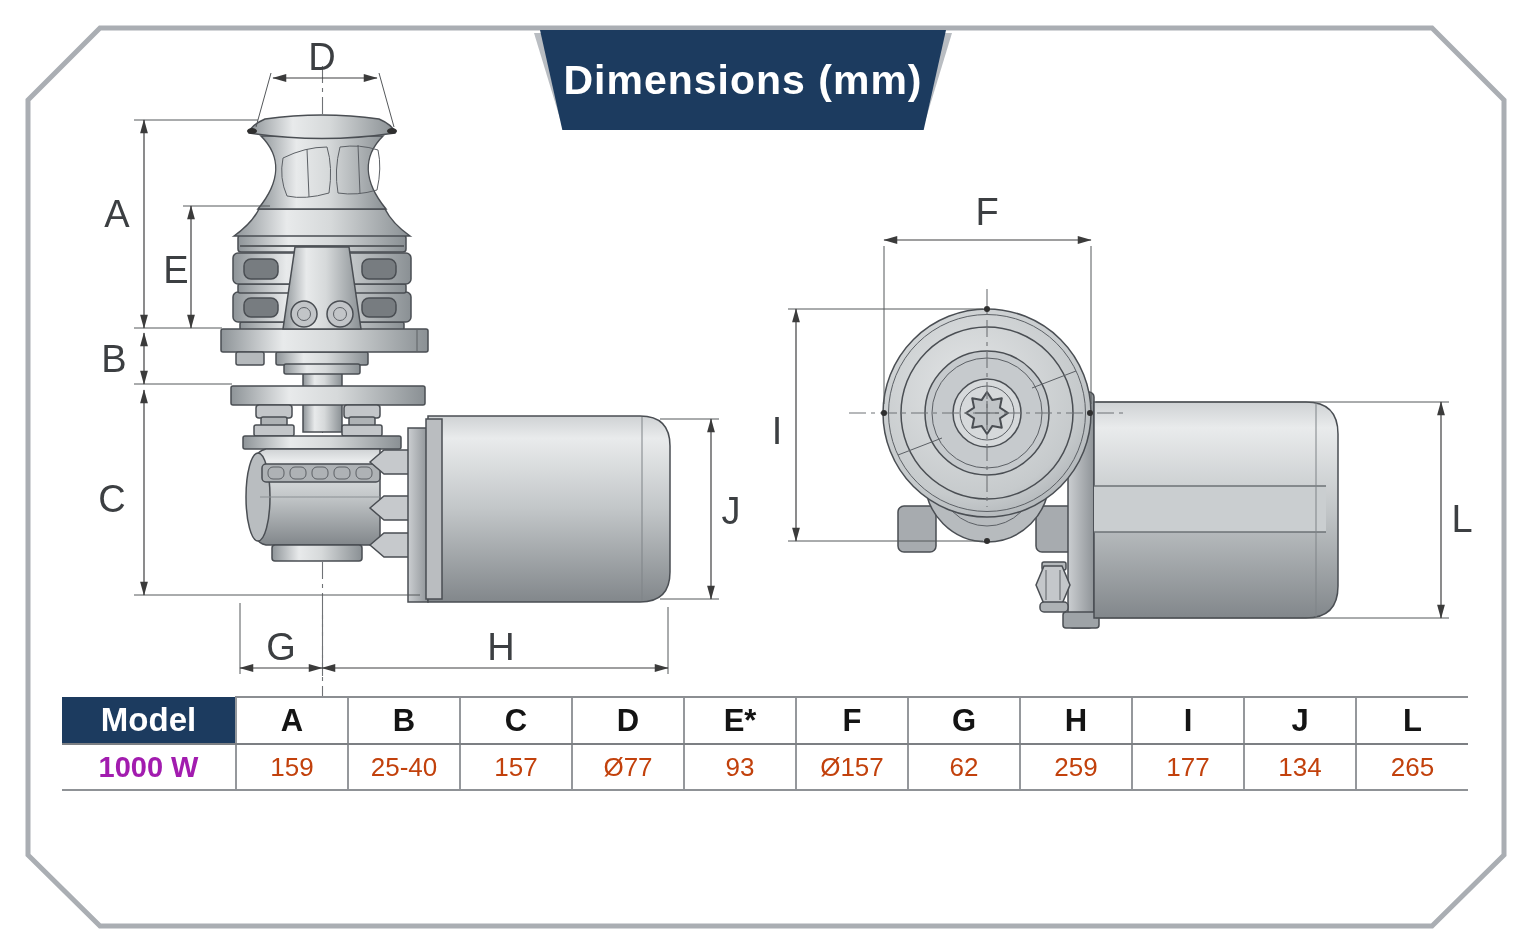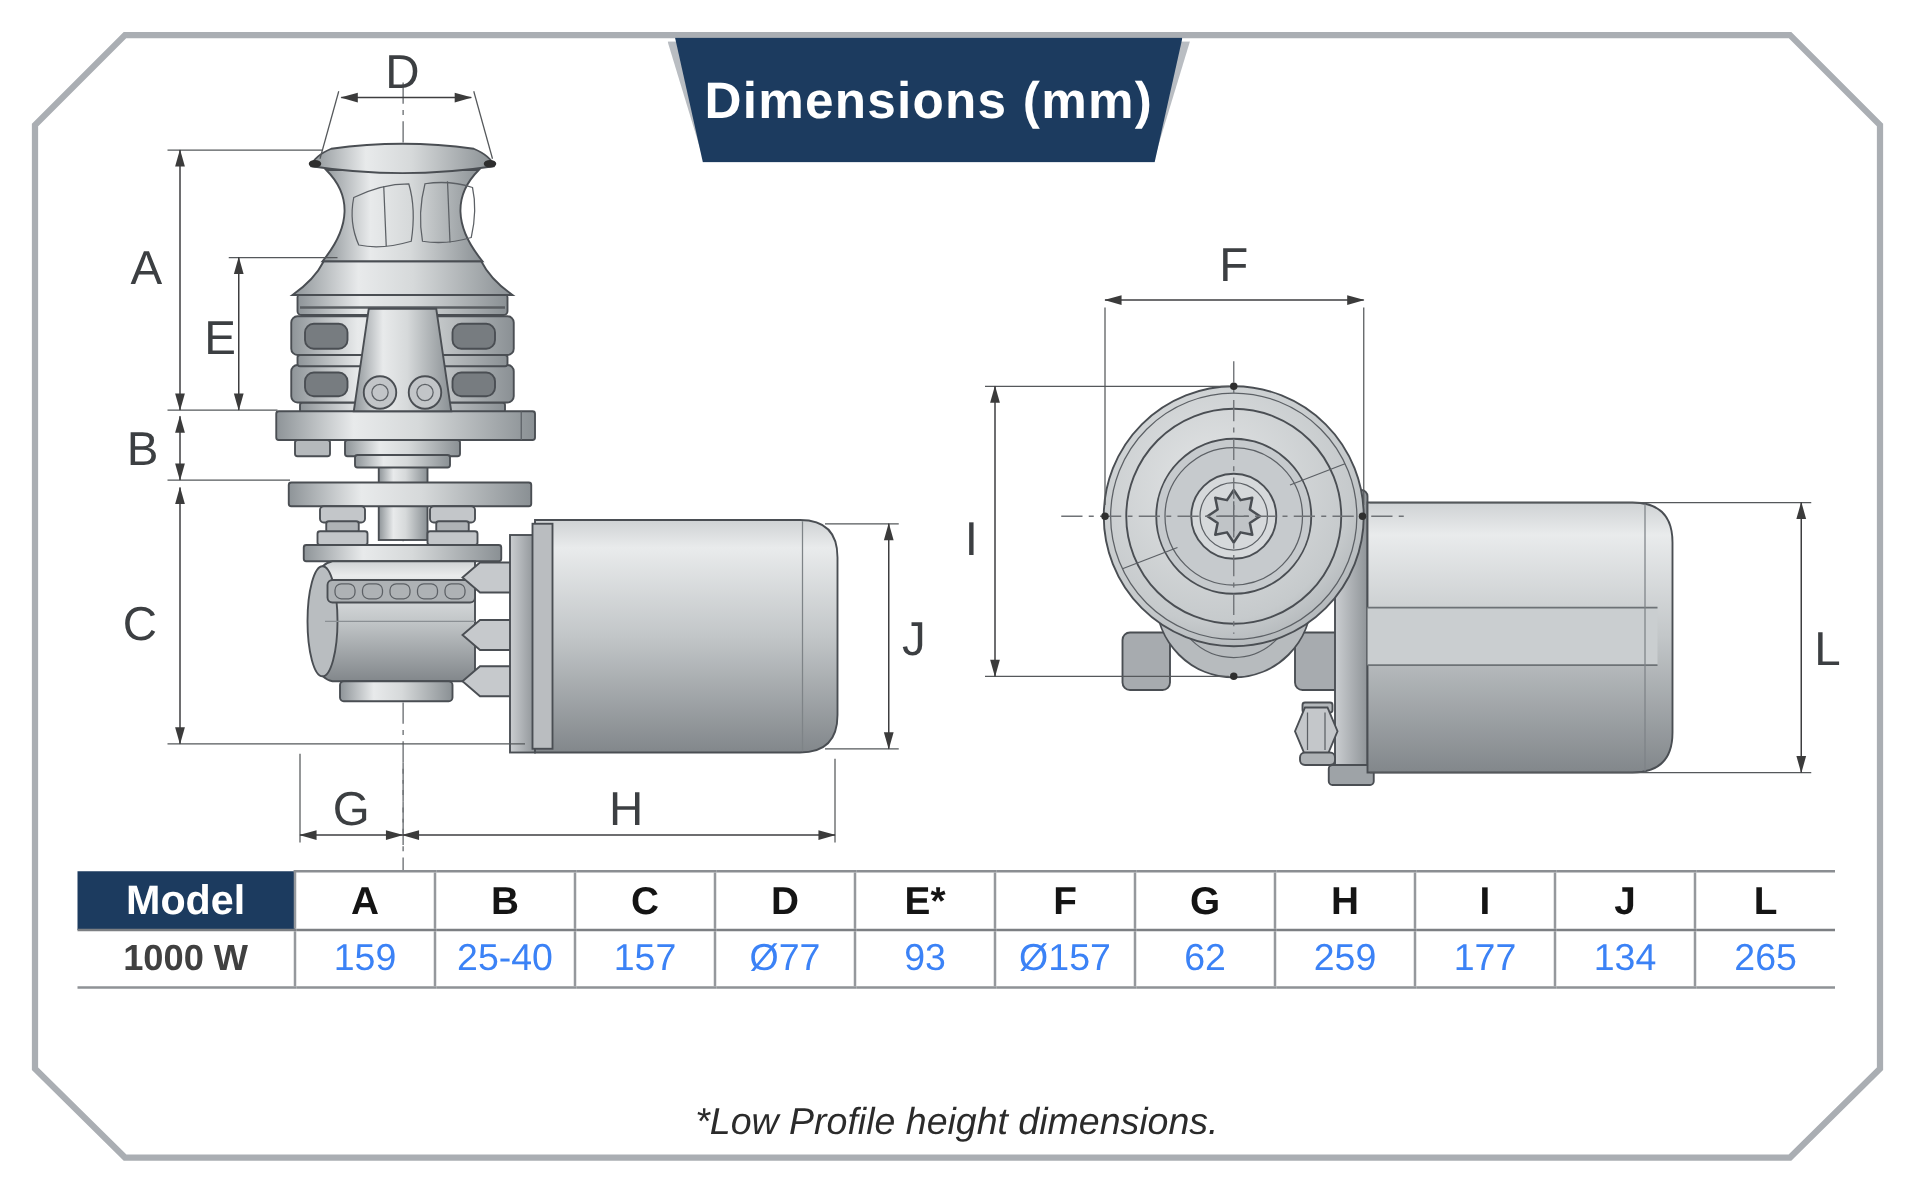--- a/index.html
+++ b/index.html
@@ -27,22 +27,22 @@
   
   .spec-table { position:absolute; left:62px; top:696px; border-collapse:collapse; table-layout:fixed; }
   .spec-table th, .spec-table td { text-align:center; vertical-align:middle; padding:0; background:#fff; }
   .spec-table thead tr { height:47px;margin-left:38px; }
   .spec-table tbody tr { height:46px; }
   .spec-table th:not(:first-child), .spec-table td:not(:first-child) { border-left:2px solid #95989c; }
   .spec-table thead th { border-bottom:2px solid #7c7f83; }
   .spec-table tbody td { border-bottom:2px solid #8f9296; }
   .model-head { background:#1c3b5f !important; color:#fff; font-size:33px; font-weight:bold; }
   .letter-head { font-size:31px; font-weight:bold; color:#141414; border-top:2px solid #8b8e92; }
-  .model-cell { font-weight:bold; font-size:29px; color:#404040; }
-  .value-cell { font-size:30px; font-weight:normal; color:#3b82f6; }
+  .model-cell { font-weight:bold; font-size:29px; color:#a21caf; }
+  .value-cell { font-size:26px; font-weight:normal; color:#c2410c; }
 
   .footnote { position:absolute; left:0; top:881px; width:1531px; text-align:center;
     font-style:italic; font-size:30px; color:#2b2b2b; }
 </style>
 </head>
 <body>
 
 <div class="page">
 
   <svg class="scene" viewBox="0 0 1531 950">
@@ -306,15 +306,14 @@
         <td class="value-cell">Ø157</td>
         <td class="value-cell">62</td>
         <td class="value-cell">259</td>
         <td class="value-cell">177</td>
         <td class="value-cell">134</td>
         <td class="value-cell">265</td>
       </tr>
     </tbody>
   </table>
 
-  <div class="footnote">*Low Profile height dimensions.</div>
 
 </div>
 
 </body></html>

